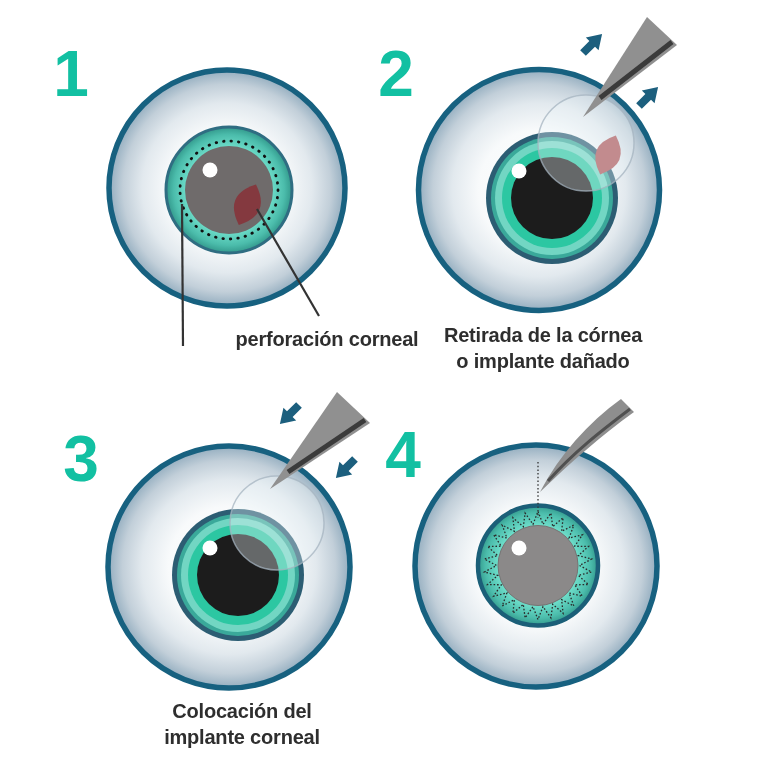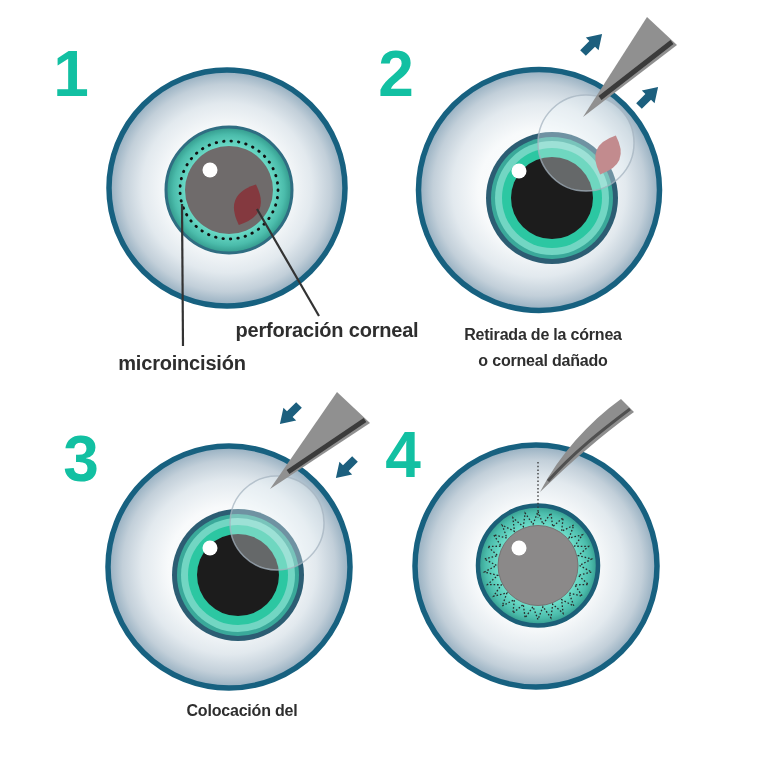--- a/index.html
+++ b/index.html
@@ -8,21 +8,21 @@
     font-family:"Liberation Sans", sans-serif;overflow:hidden;
   }
   .stage-svg{position:absolute;left:0;top:0;}
   .step-num{
     position:absolute;width:70px;text-align:center;
     font-size:64px;line-height:64px;font-weight:bold;color:#12c0a2;
   }
   .caption{
     position:absolute;transform:translateX(-50%);
     text-align:center;color:#2e2e2e;font-weight:bold;
-    font-size:16px;line-height:26px;letter-spacing:-0.2px;white-space:nowrap;
+    font-size:20px;line-height:26px;letter-spacing:-0.2px;white-space:nowrap;
   }
   .annot{
     position:absolute;transform:translateX(-50%);
     color:#2e2e2e;font-weight:bold;font-size:20px;line-height:22px;
     letter-spacing:-0.2px;white-space:nowrap;
   }
 </style>
 </head>
 <body>
 
@@ -104,26 +104,26 @@
         <path d="M548,481 C574,452 601,431 630,409" fill="none" stroke="#505050" stroke-width="3"></path>
       </g>
     </g>
   </svg>
 
   <div class="step-num" style="left:36px;top:42px;">1</div>
   <div class="step-num" style="left:361px;top:42px;">2</div>
   <div class="step-num" style="left:46px;top:427px;">3</div>
   <div class="step-num" style="left:368px;top:423px;">4</div>
 
-  <div class="annot" style="left:327px;top:319px;text-align:center;">perforación corneal</div>
-  <div class="annot" style="left:182px;top:352px;">microincisión</div>
+  <div class="annot" style="left:327px;top:328px;text-align:center;">perforación corneal</div>
 
   <div class="caption" style="left:543px;top:322px;">
     <div>Retirada de la córnea</div>
-    <div>o corneal dañado</div>
+    <div>o implante dañado</div>
   </div>
 
   <div class="caption" style="left:235px;top:698px;margin-left:7px;">
     <div>Colocación del</div>
+    <div>implante corneal</div>
   </div>
 
 
 </div>
 
 </body></html>

